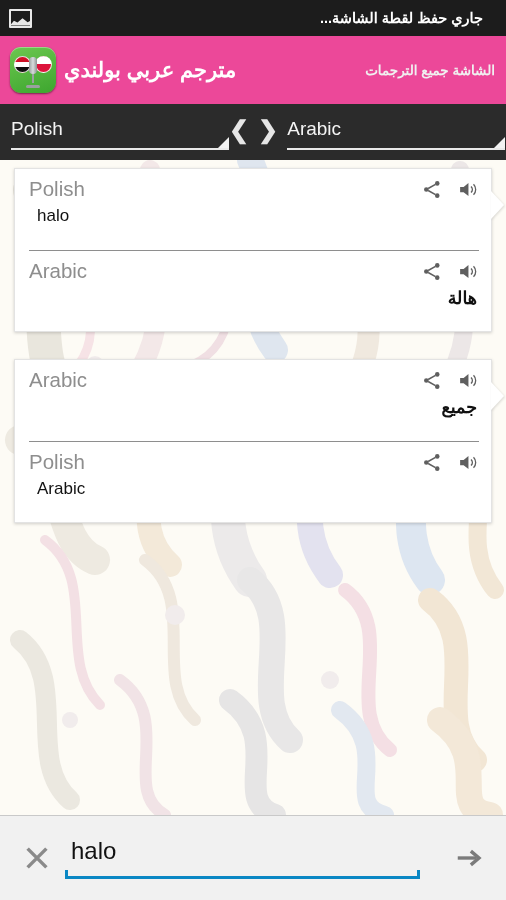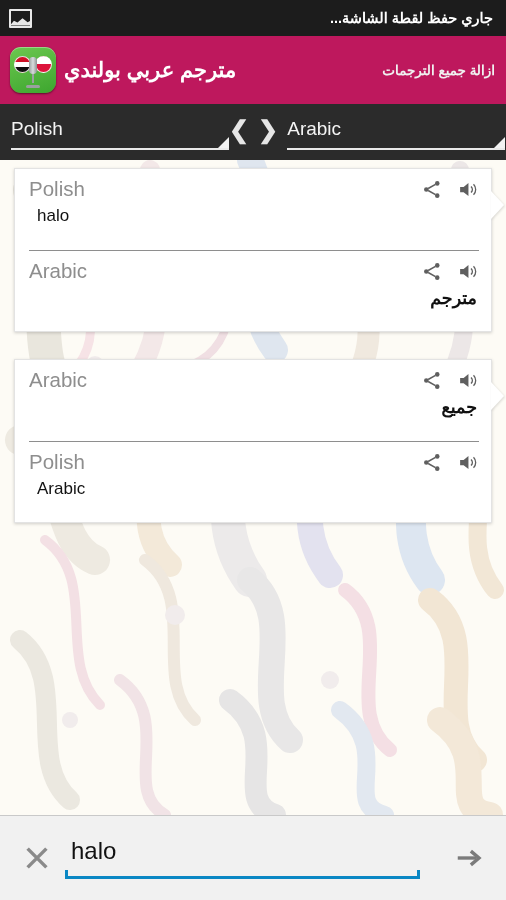--- a/index.html
+++ b/index.html
@@ -20,29 +20,29 @@
   .img-icon{
     width:23px; height:19px; border:2px solid #e8e8e8; border-radius:1px;
     position:relative; overflow:hidden; background:#1c1c1c;
   }
   .img-icon:after{
     content:""; position:absolute; left:-1px; bottom:0; width:22px; height:8px;
     background:#e8e8e8;
     clip-path:polygon(0% 100%, 18% 40%, 34% 62%, 57% 10%, 80% 58%, 100% 34%, 100% 100%);
   }
   .status-text{
-    margin-left:auto; padding-right:13px;
+    margin-left:auto; padding-right:23px;
     color:#ffffff; font-size:14.5px; font-weight:bold;
     direction:rtl; letter-spacing:0px;
   }
 
   
   .actionbar{
     position:absolute; top:36px; left:0; width:506px; height:68px;
-    background:#be185d; display:flex; align-items:center; z-index:35;
+    background:#ec4899; display:flex; align-items:center; z-index:35;
   }
   .app-icon{
     width:46px; height:46px; margin-left:10px; border-radius:11px;
     background:linear-gradient(160deg,#6cc74f 0%,#3da62f 100%);
     box-shadow:inset 0 1px 0 rgba(255,255,255,.35), 0 1px 2px rgba(0,0,0,.5);
     position:relative; flex:0 0 auto;
   }
   .flag{ position:absolute; top:9px; width:17px; height:17px; border-radius:50%;
          border:1px solid rgba(255,255,255,.85); overflow:hidden; }
   .flag-eg{ left:4px; background:
@@ -164,21 +164,21 @@
 
   <div class="actionbar">
     <div class="app-icon">
       <span class="flag flag-eg"></span>
       <span class="flag flag-pl"></span>
       <span class="mic"></span>
       <span class="mic-stand"></span>
       <span class="mic-base"></span>
     </div>
     <div class="app-title">مترجم عربي بولندي</div>
-    <div class="clear-all">ازالة جميع الترجمات</div>
+    <div class="clear-all">الشاشة جميع الترجمات</div>
   </div>
 
   <div class="langbar">
     <div class="spinner spinner-left">
       <span class="spinner-text">Polish</span>
       <span class="spinner-line"></span>
       <span class="spinner-caret"></span>
     </div>
 
     <div class="swap">
@@ -264,21 +264,21 @@
               <circle cx="18" cy="19" r="2.6" fill="#5f5f5f"></circle>
               <path d="M7.6 10.8 L16 6.2 M7.6 13.2 L16 17.8" stroke="#5f5f5f" stroke-width="1.8" fill="none"></path>
             </svg>
             <svg class="icon-speaker" viewBox="0 0 24 24">
               <path d="M3 9 H7 L12.5 4.5 V19.5 L7 15 H3 Z" fill="#5f5f5f"></path>
               <path d="M15.5 8.5 A5 5 0 0 1 15.5 15.5" stroke="#5f5f5f" stroke-width="1.7" fill="none"></path>
               <path d="M18.3 6 A8.5 8.5 0 0 1 18.3 18" stroke="#5f5f5f" stroke-width="1.5" fill="none"></path>
             </svg>
           </span>
         </div>
-        <div class="phrase phrase-rtl">مترجم</div>
+        <div class="phrase phrase-rtl">هالة</div>
       </div>
     </div>
 
     <div class="card" style="margin-top:27px;">
       <div class="row">
         <div class="row-head">
           <span class="lang-label">Arabic</span>
           <span class="row-icons">
             <svg class="icon-share" viewBox="0 0 24 24">
               <circle cx="18" cy="5" r="2.6" fill="#5f5f5f"></circle>

